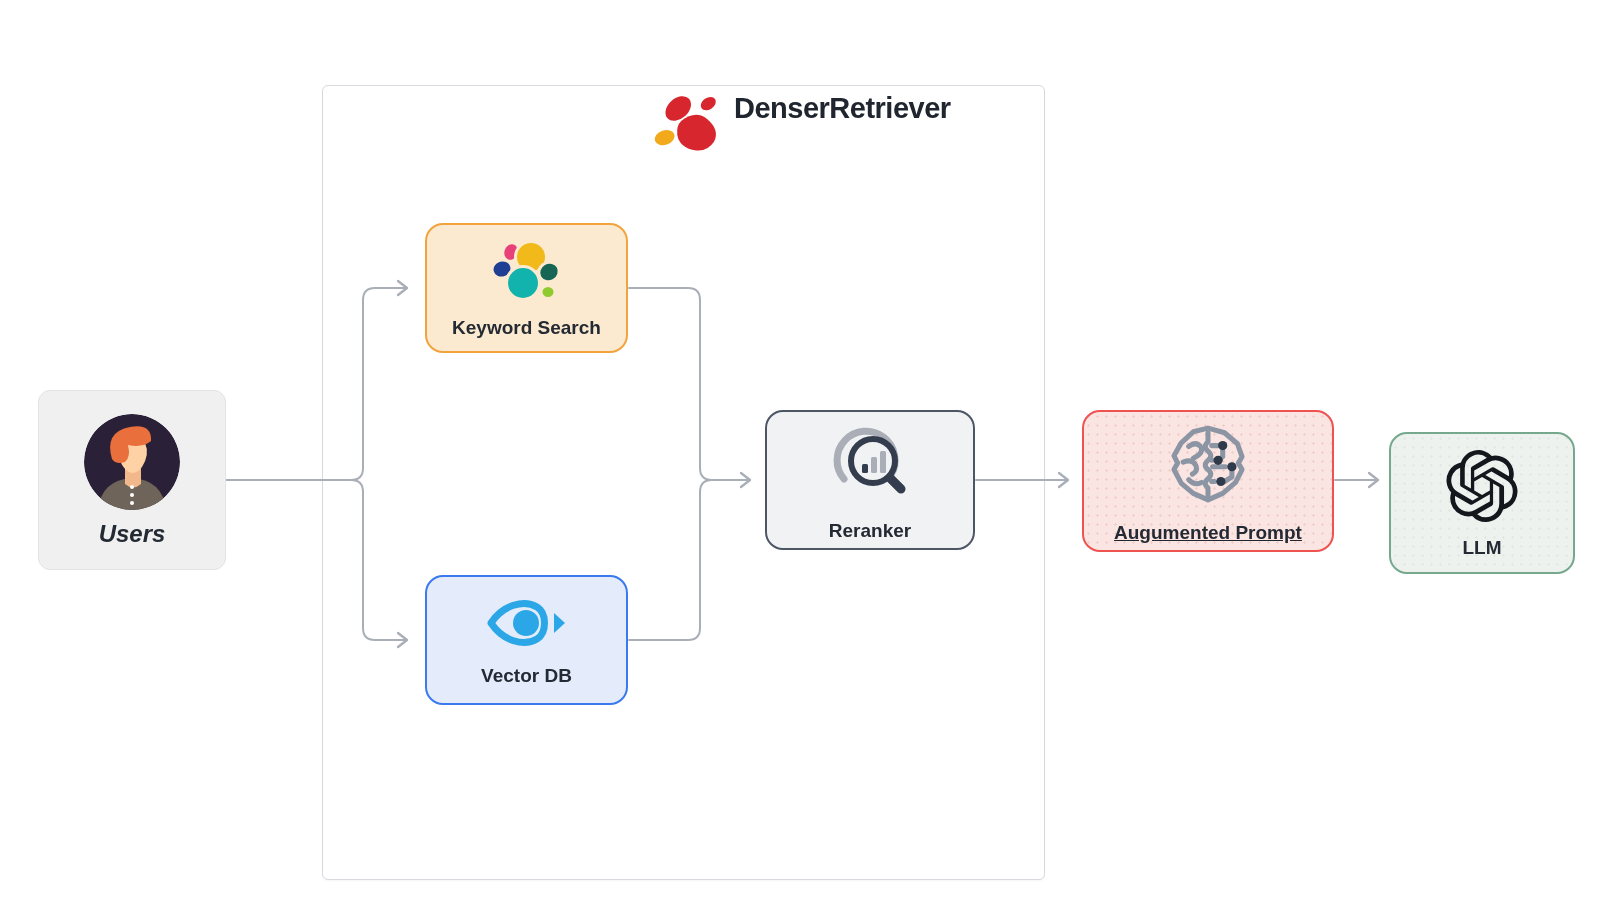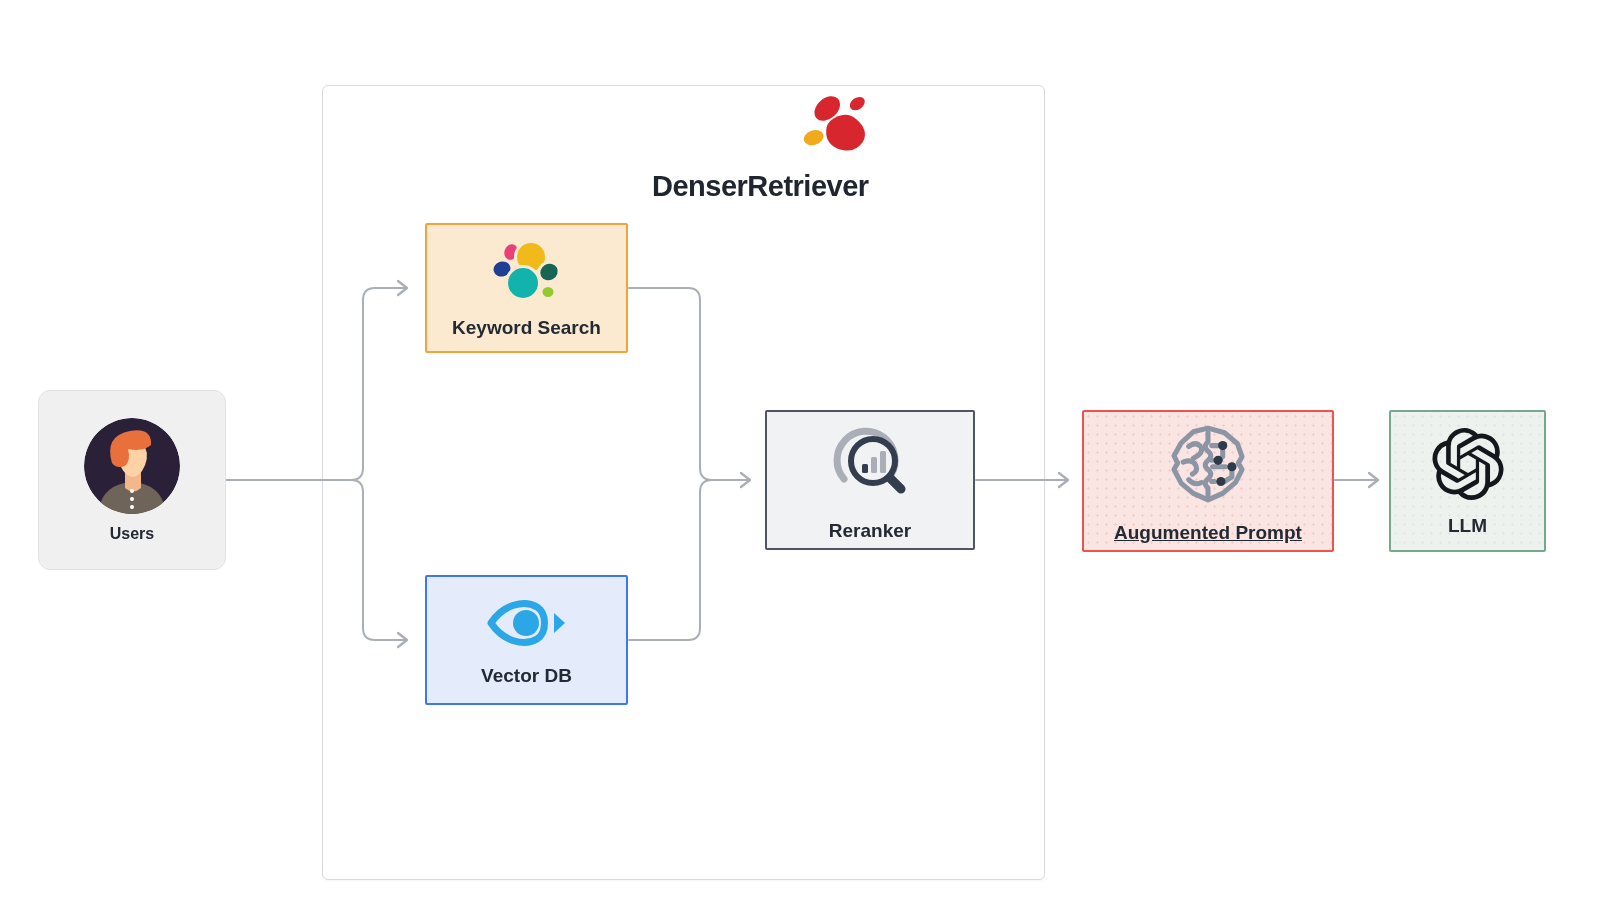--- a/index.html
+++ b/index.html
@@ -9,33 +9,33 @@
   }
   .abs{position:absolute;}
   
   .dr-container{
     left:322px;top:85px;width:721px;height:793px;
     background:#ffffff;border:1.5px solid #D6D9DD;border-radius:6px;
     box-shadow:0 1px 2px rgba(0,0,0,0.04);
   }
   .connectors{left:0;top:0;width:1600px;height:920px;pointer-events:none;}
   
-  .brand{left:652px;top:92px;height:64px;display:flex;align-items:flex-end;gap:14px;flex-direction:column;}
+  .brand{left:652px;top:92px;height:64px;display:flex;align-items:flex-start;gap:14px;}
   .brand-title{font-size:29px;font-weight:700;letter-spacing:-0.5px;color:#20262F;}
   
   .node{
     display:flex;flex-direction:column;align-items:center;justify-content:center;
-    gap:16px;border-radius:2px;box-sizing:border-box;
+    gap:16px;border-radius:18px;box-sizing:border-box;
   }
   .node .label{font-size:19px;font-weight:700;line-height:1;color:#242A33;}
   .node-users{
     left:38px;top:390px;width:188px;height:180px;
     background:#F0F0F1;border:1.5px solid #E3E4E6;border-radius:12px;gap:12px;
   }
-  .node-users .label{font-size:16px;}
+  .node-users .label{font-size:24px;font-style:italic;}
   .avatar{width:96px;height:96px;border-radius:50%;overflow:hidden;}
   .node-keyword{
     left:425px;top:223px;width:203px;height:130px;
     background:#FCEAD0;border:2.5px solid #F3A33C;
   }
   .node-vector{
     left:425px;top:575px;width:203px;height:130px;
     background:#E4ECFC;border:2.5px solid #3B79EF;text-align:right;
   }
   .node-reranker{
@@ -43,21 +43,21 @@
     background:#F1F2F4;border:2.5px solid #4D5664;text-align:center;
   }
   .node-prompt{
     left:1082px;top:410px;width:252px;height:142px;
     background:#FBE5E3;border:2.5px solid #EE5350;
     background-image:radial-gradient(#F3CFCC 1px,transparent 1.2px);
     background-size:9px 9px;
     text-decoration:underline;
   }
   .node-llm{
-    left:1389px;top:410px;width:157px;height:142px;
+    left:1389px;top:432px;width:186px;height:142px;
     background:#EDF2EF;border:2.5px solid #76A88E;
     background-image:radial-gradient(#E0E9E4 1px,transparent 1.2px);
     background-size:9px 9px;
   }
   .icon-wrap{display:flex;align-items:center;justify-content:center;}
 </style>
 </head>
 <body>
 
 <div id="canvas">

